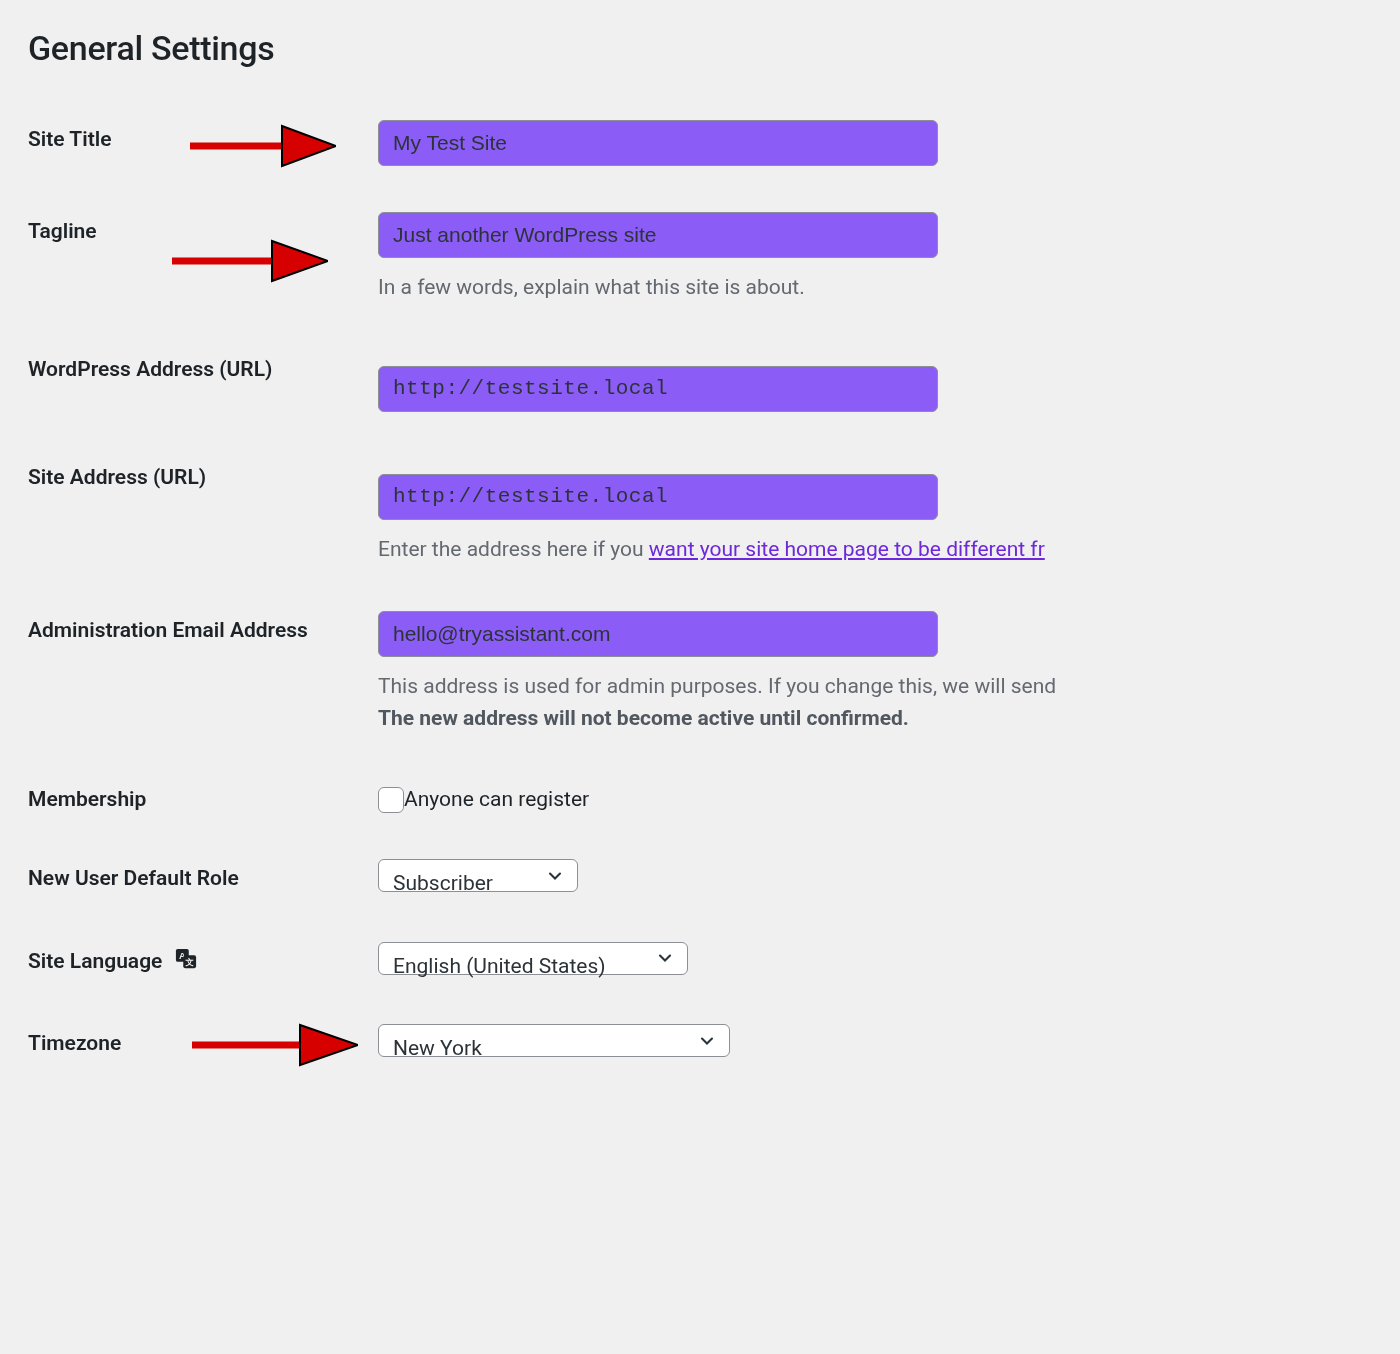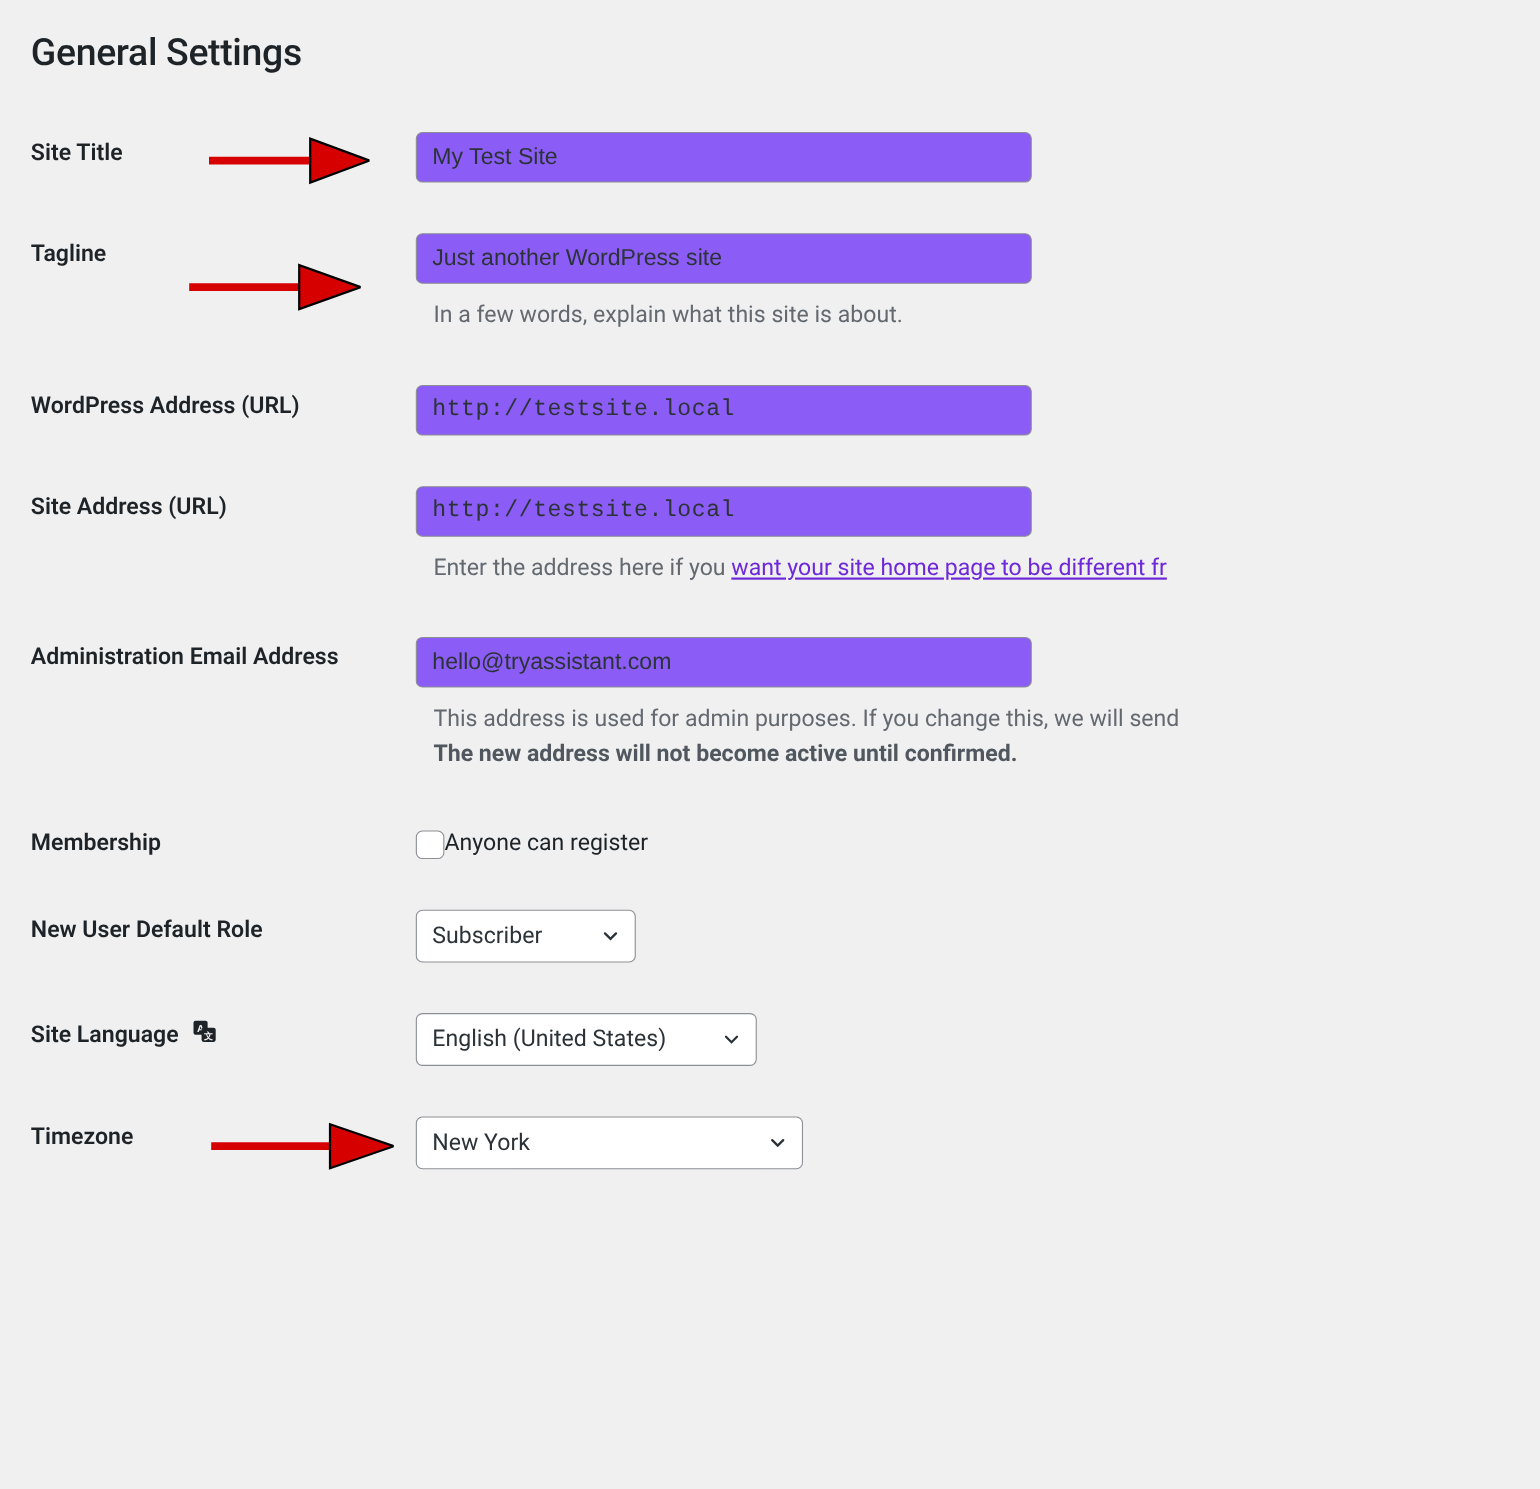--- a/index.html
+++ b/index.html
@@ -48,37 +48,37 @@
     max-width: 560px;
     height: 46px;
     font-size: 21px;
     padding: 6px 14px;
     border: 1px solid #8c8f94;
     border-radius: 6px;
     background: #8b5cf6;
     color: #2c3338;
     line-height: 1.3;
   }
-  .mono { font-family: Menlo, Consolas, "Liberation Mono", monospace; letter-spacing: 0.5px;}
+  .mono { font-family: Menlo, Consolas, "Liberation Mono", monospace; letter-spacing: 0.5px; margin-top: 16px;}
   .description {
-    margin: 14px 0 0 16px;
+    margin: 14px 0 0 0;
     font-size: 21px;
     color: #646970;
     line-height: 1.5;
     white-space: nowrap;
   }
   .description strong { color: #50575e; font-weight: 700;}
   a { color: #6d28d9; text-decoration: underline;}
   .select-wrap {
     position: relative;
     display: inline-block;
     background: #fff;
     border: 1px solid #8c8f94;
     border-radius: 6px;
-    height: 48px;
+    height: 33px;
     line-height: 46px;
     padding: 0 48px 0 14px;
     font-size: 21px;
     color: #2c3338;
     cursor: pointer;
   }
   .select-wrap svg.chevron {
     position: absolute;
     right: 12px;
     top: 50%;

